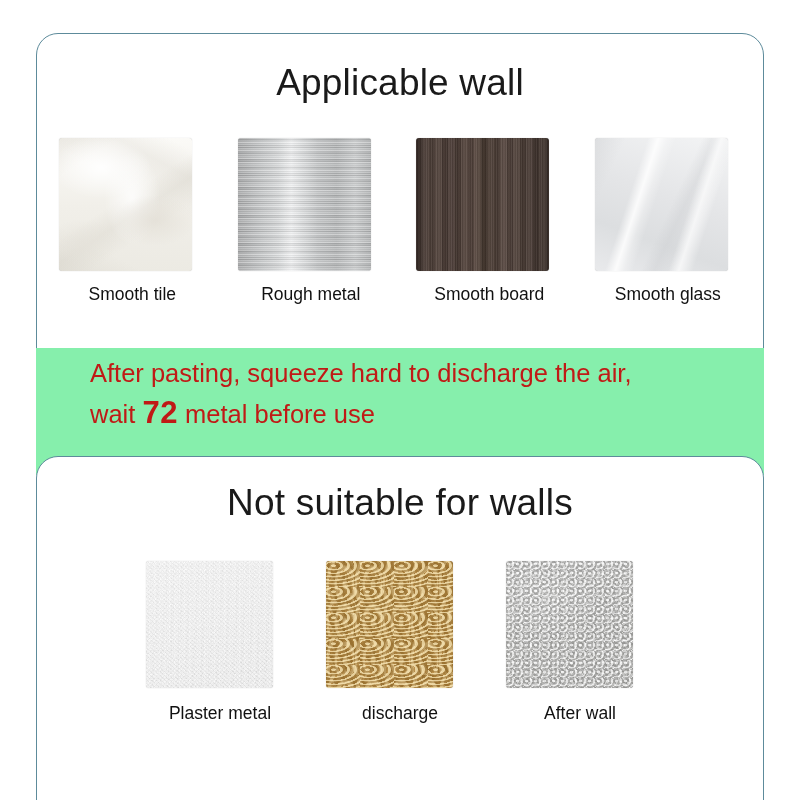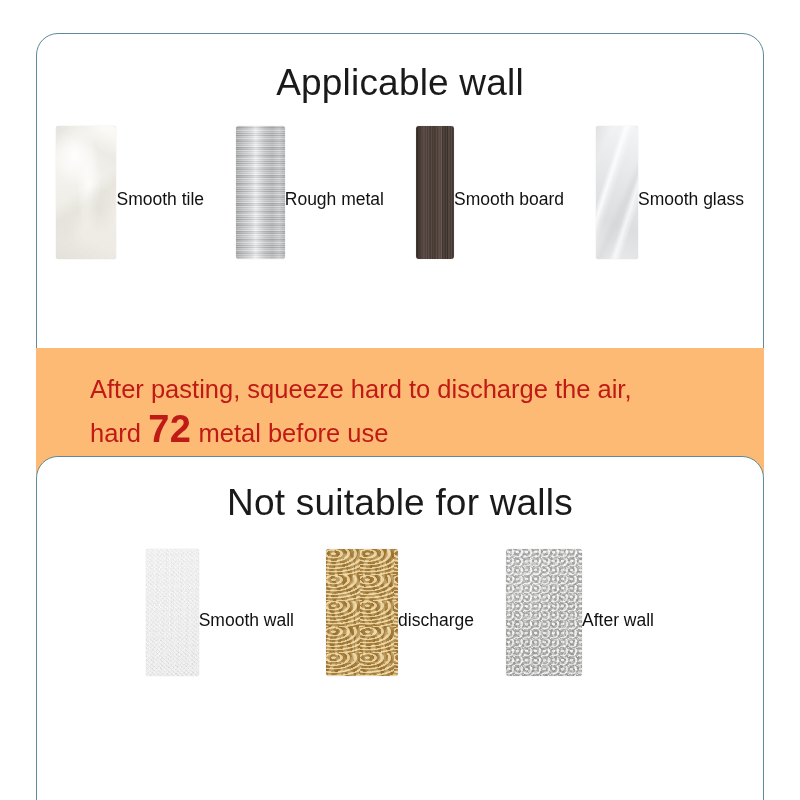--- a/index.html
+++ b/index.html
@@ -59,22 +59,22 @@
     gap: 32px;
     padding: 0 22px;
     box-sizing: border-box;
   }
   .panel-applicable .swatch-row { margin-top: 22px; }
   .panel-notsuitable .swatch-row { margin-top: 25px; }
 
   .swatch-cell {
     width: 148px;
     display: flex;
-    flex-direction: row;
-    align-items: center;
+    flex-direction: column;
+    margin-top: 12px;
   }
 
   .swatch {
     width: 133px;
     height: 133px;
     border-radius: 3px;
     position: relative;
     overflow: hidden;
     box-shadow: 0 0 1px rgba(0,0,0,0.25);
   }
@@ -260,32 +260,32 @@
   }
 
   
   .warning-banner {
     position: absolute;
     left: 36px;
     top: 348px;
     width: 728px;
     height: 127px;
     box-sizing: border-box;
-    background: #fdba74;
-    padding: 24px 0 0 54px;
+    background: #86efac;
+    padding: 8px 0 0 54px;
   }
   .warning-line {
     color: #c01a16;
     font-size: 25.5px;
     line-height: 34px;
     white-space: nowrap;
   }
   .warning-line-2 { margin-top: 6px; }
   .warning-hours {
-    font-size: 38px;
+    font-size: 31px;
     font-weight: 700;
     letter-spacing: 0.5px;
     text-align: right;
   }
 </style>
 </head>
 <body>
 
 <div class="infographic">
 
@@ -312,31 +312,31 @@
       <div class="swatch-cell">
         <div class="swatch tex-glass"></div>
         <div class="swatch-label">Smooth glass</div>
       </div>
 
     </div>
   </section>
 
   <aside class="warning-banner">
     <div class="warning-line warning-line-1">After pasting, squeeze hard to discharge the air,</div>
-    <div class="warning-line warning-line-2"><span>hard </span><span class="warning-hours">72</span><span> metal before use</span></div>
+    <div class="warning-line warning-line-2"><span>wait </span><span class="warning-hours">72</span><span> metal before use</span></div>
   </aside>
 
   <section class="panel panel-notsuitable">
     <h2 class="panel-title">Not suitable for walls</h2>
 
     <div class="swatch-row">
 
       <div class="swatch-cell">
         <div class="swatch tex-plaster"></div>
-        <div class="swatch-label">Smooth wall</div>
+        <div class="swatch-label">Plaster metal</div>
       </div>
 
 
       <div class="swatch-cell">
         <div class="swatch tex-wallpaper"></div>
         <div class="swatch-label">discharge</div>
       </div>
 
       <div class="swatch-cell">
         <div class="swatch tex-rough"></div>

